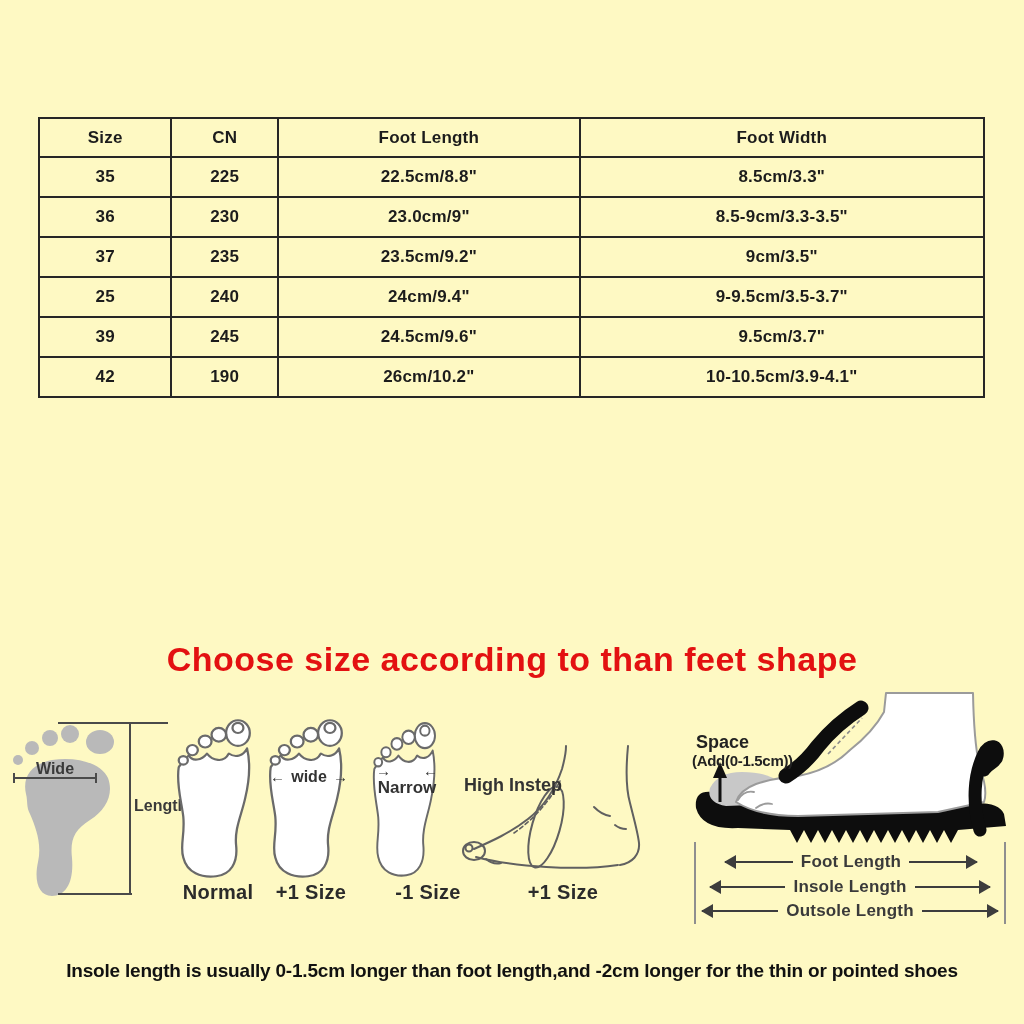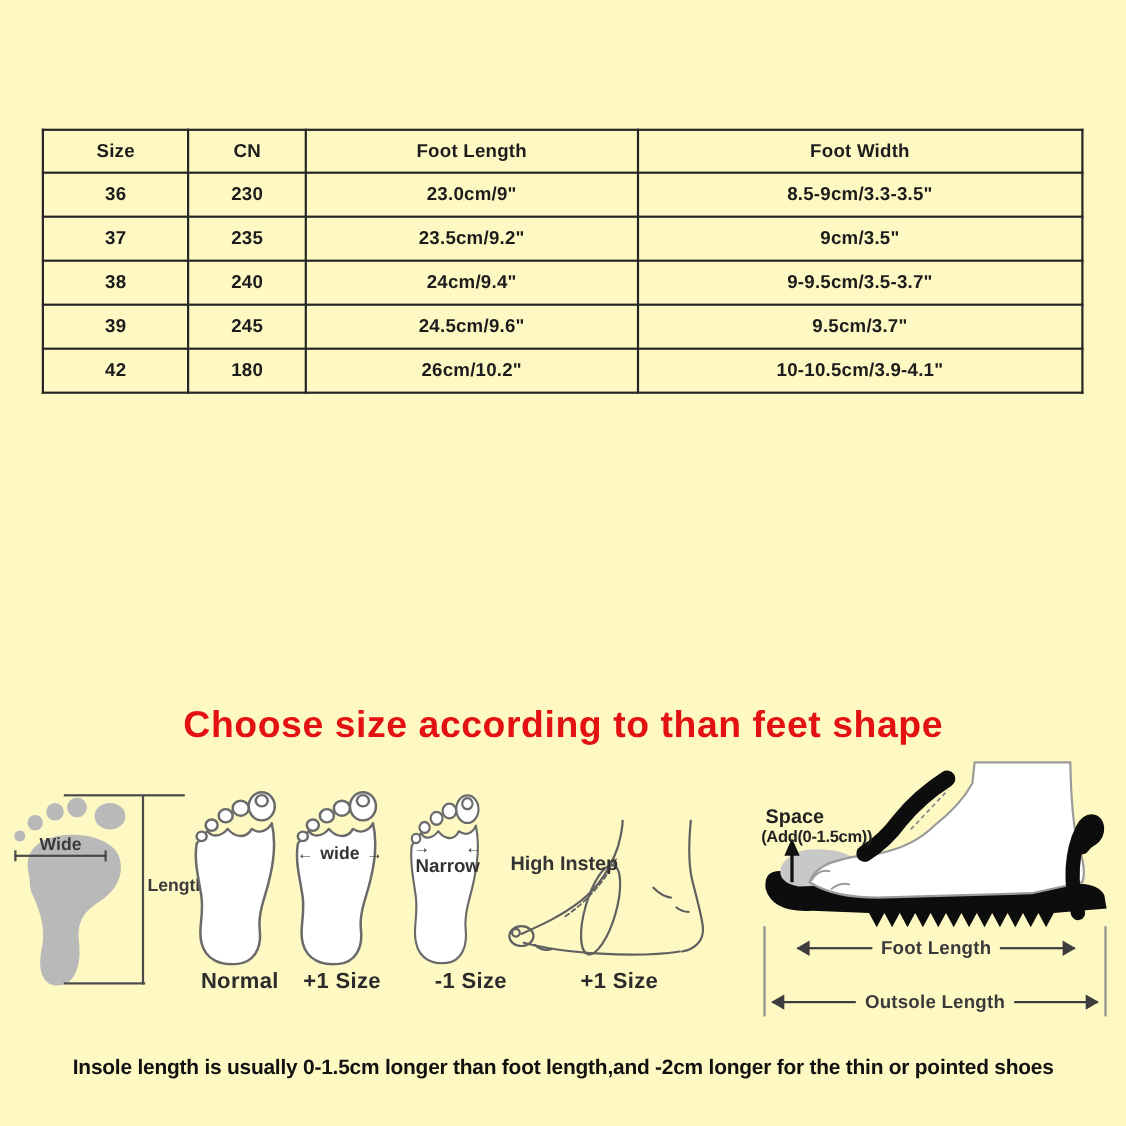--- a/index.html
+++ b/index.html
@@ -110,46 +110,52 @@
     <thead>
       <tr>
           <th>Size</th>
           <th>CN</th>
           <th>Foot Length</th>
           <th>Foot Width</th>
         </tr>
     </thead>
     <tbody>
         <tr>
+          <td>35</td>
+          <td>225</td>
+          <td>22.5cm/8.8"</td>
+          <td>8.5cm/3.3"</td>
+        </tr>
+        <tr>
           <td>36</td>
           <td>230</td>
           <td>23.0cm/9"</td>
           <td>8.5-9cm/3.3-3.5"</td>
         </tr>
         <tr>
           <td>37</td>
           <td>235</td>
           <td>23.5cm/9.2"</td>
           <td>9cm/3.5"</td>
         </tr>
         <tr>
-          <td>38</td>
+          <td>25</td>
           <td>240</td>
           <td>24cm/9.4"</td>
           <td>9-9.5cm/3.5-3.7"</td>
         </tr>
         <tr>
           <td>39</td>
           <td>245</td>
           <td>24.5cm/9.6"</td>
           <td>9.5cm/3.7"</td>
         </tr>
         <tr>
           <td>42</td>
-          <td>180</td>
+          <td>190</td>
           <td>26cm/10.2"</td>
           <td>10-10.5cm/3.9-4.1"</td>
         </tr>
       </tbody>
   </table>
 
   <h1 class="heading">Choose size according to than feet shape</h1>
 
   <div class="illos">
 
@@ -240,20 +246,25 @@
       </svg>
       <div class="space-label">Space</div>
       <div class="space-sub">(Add(0-1.5cm))</div>
       <div class="vtick vl"></div>
       <div class="vtick vr"></div>
       <div class="mrow" style="left:47px;top:161px;width:252px">
         <span class="mline l"></span>
         <span class="mlabel">Foot Length</span>
         <span class="mline r"></span>
       </div>
+      <div class="mrow" style="left:32px;top:186px;width:280px">
+        <span class="mline l"></span>
+        <span class="mlabel">Insole Length</span>
+        <span class="mline r"></span>
+      </div>
       <div class="mrow" style="left:24px;top:210px;width:296px">
         <span class="mline l"></span>
         <span class="mlabel">Outsole Length</span>
         <span class="mline r"></span>
       </div>
     </div>
   </div>
 
   <p class="footnote">Insole length is usually 0-1.5cm longer than foot length,and -2cm longer for the thin or pointed shoes</p>
 

